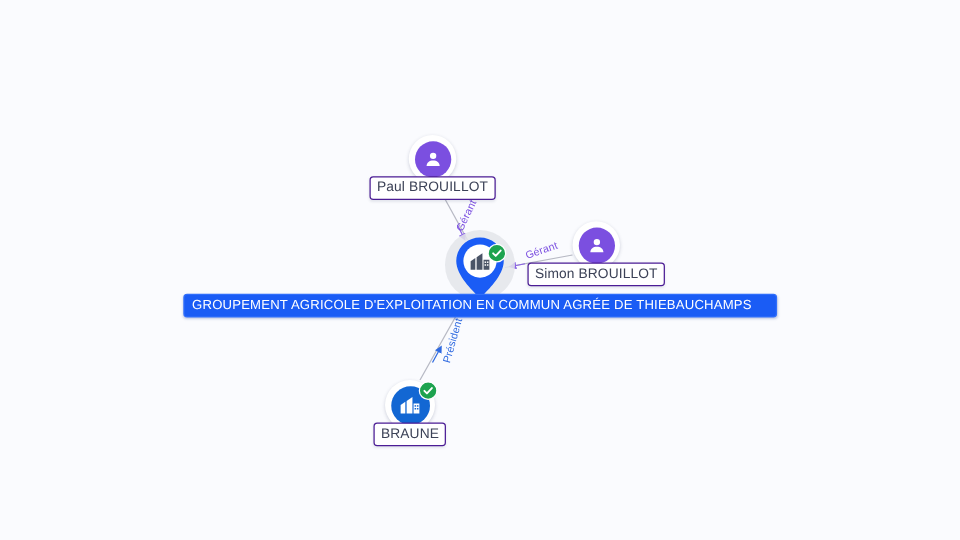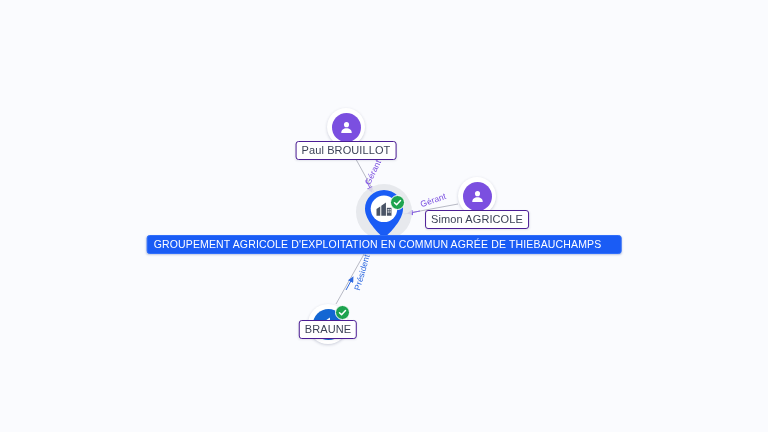--- a/index.html
+++ b/index.html
@@ -224,21 +224,21 @@
   <div class="node" style="left:477px; top:196px;">
     <div class="person-node-disc">
       <div class="person-node-inner">
         <svg class="person-glyph" viewBox="0 0 24 24" fill="#ffffff">
           <circle cx="12" cy="8" r="3.6"></circle>
           <path d="M4.6 19.6c0-4.1 3.3-6.4 7.4-6.4s7.4 2.3 7.4 6.4z"></path>
         </svg>
       </div>
     </div>
   </div>
-  <div class="node-label" style="left:477px; top:210px;">Simon AGRICOLE</div>
+  <div class="node-label" style="left:477px; top:210px;">Simon BROUILLOT</div>
 
   <div class="node" style="left:328px; top:324px;">
     <div class="company-node-disc">
       <div class="company-node-inner">
         <svg class="company-glyph" viewBox="0 0 24 24" fill="#ffffff">
           <path d="M2 21V12l5-3.4V21z"></path>
           <path d="M8.4 21V7.6l6.2-4.2V21z"></path>
           <path d="M15.8 21V10.4H22V21z"></path>
           <rect x="16.9" y="12.2" width="1.6" height="1.6" fill="#1367d3"></rect>
           <rect x="19.4" y="12.2" width="1.6" height="1.6" fill="#1367d3"></rect>
@@ -246,21 +246,21 @@
           <rect x="19.4" y="15.2" width="1.6" height="1.6" fill="#1367d3"></rect>
         </svg>
       </div>
     </div>
     <div class="verified-badge" style="left:7px; top:-19px;">
       <svg viewBox="0 0 24 24" fill="none" stroke="#ffffff" stroke-width="4" stroke-linecap="round" stroke-linejoin="round">
         <path d="M4 12.5 L9.5 18 L20 6.5"></path>
       </svg>
     </div>
   </div>
-  <div class="node-label" style="left:328px; top:320px;text-align:right;">BRAUNE</div>
+  <div class="node-label" style="left:328px; top:338px;text-align:right;">BRAUNE</div>
 
   <div class="node" style="left:384px; top:212px;">
     <div class="pin-halo"></div>
     <div class="pin-wrap">
       <svg class="pin-svg" viewBox="0 0 44 52">
         <path d="M22 2 C11.5 2 3 10.4 3 20.8 C3 32.5 16.3 44.6 20.5 49.2 C21.3 50.1 22.7 50.1 23.5 49.2 C27.7 44.6 41 32.5 41 20.8 C41 10.4 32.5 2 22 2 Z" fill="#1a5cf5"></path>
         <circle cx="22" cy="20.8" r="13.3" fill="#ffffff"></circle>
       </svg>
       <svg style="position:absolute; left:13px; top:12px; width:18px; height:18px;" viewBox="0 0 24 24" fill="#4a5466">
         <path d="M2 21V12l5-3.4V21z"></path>

